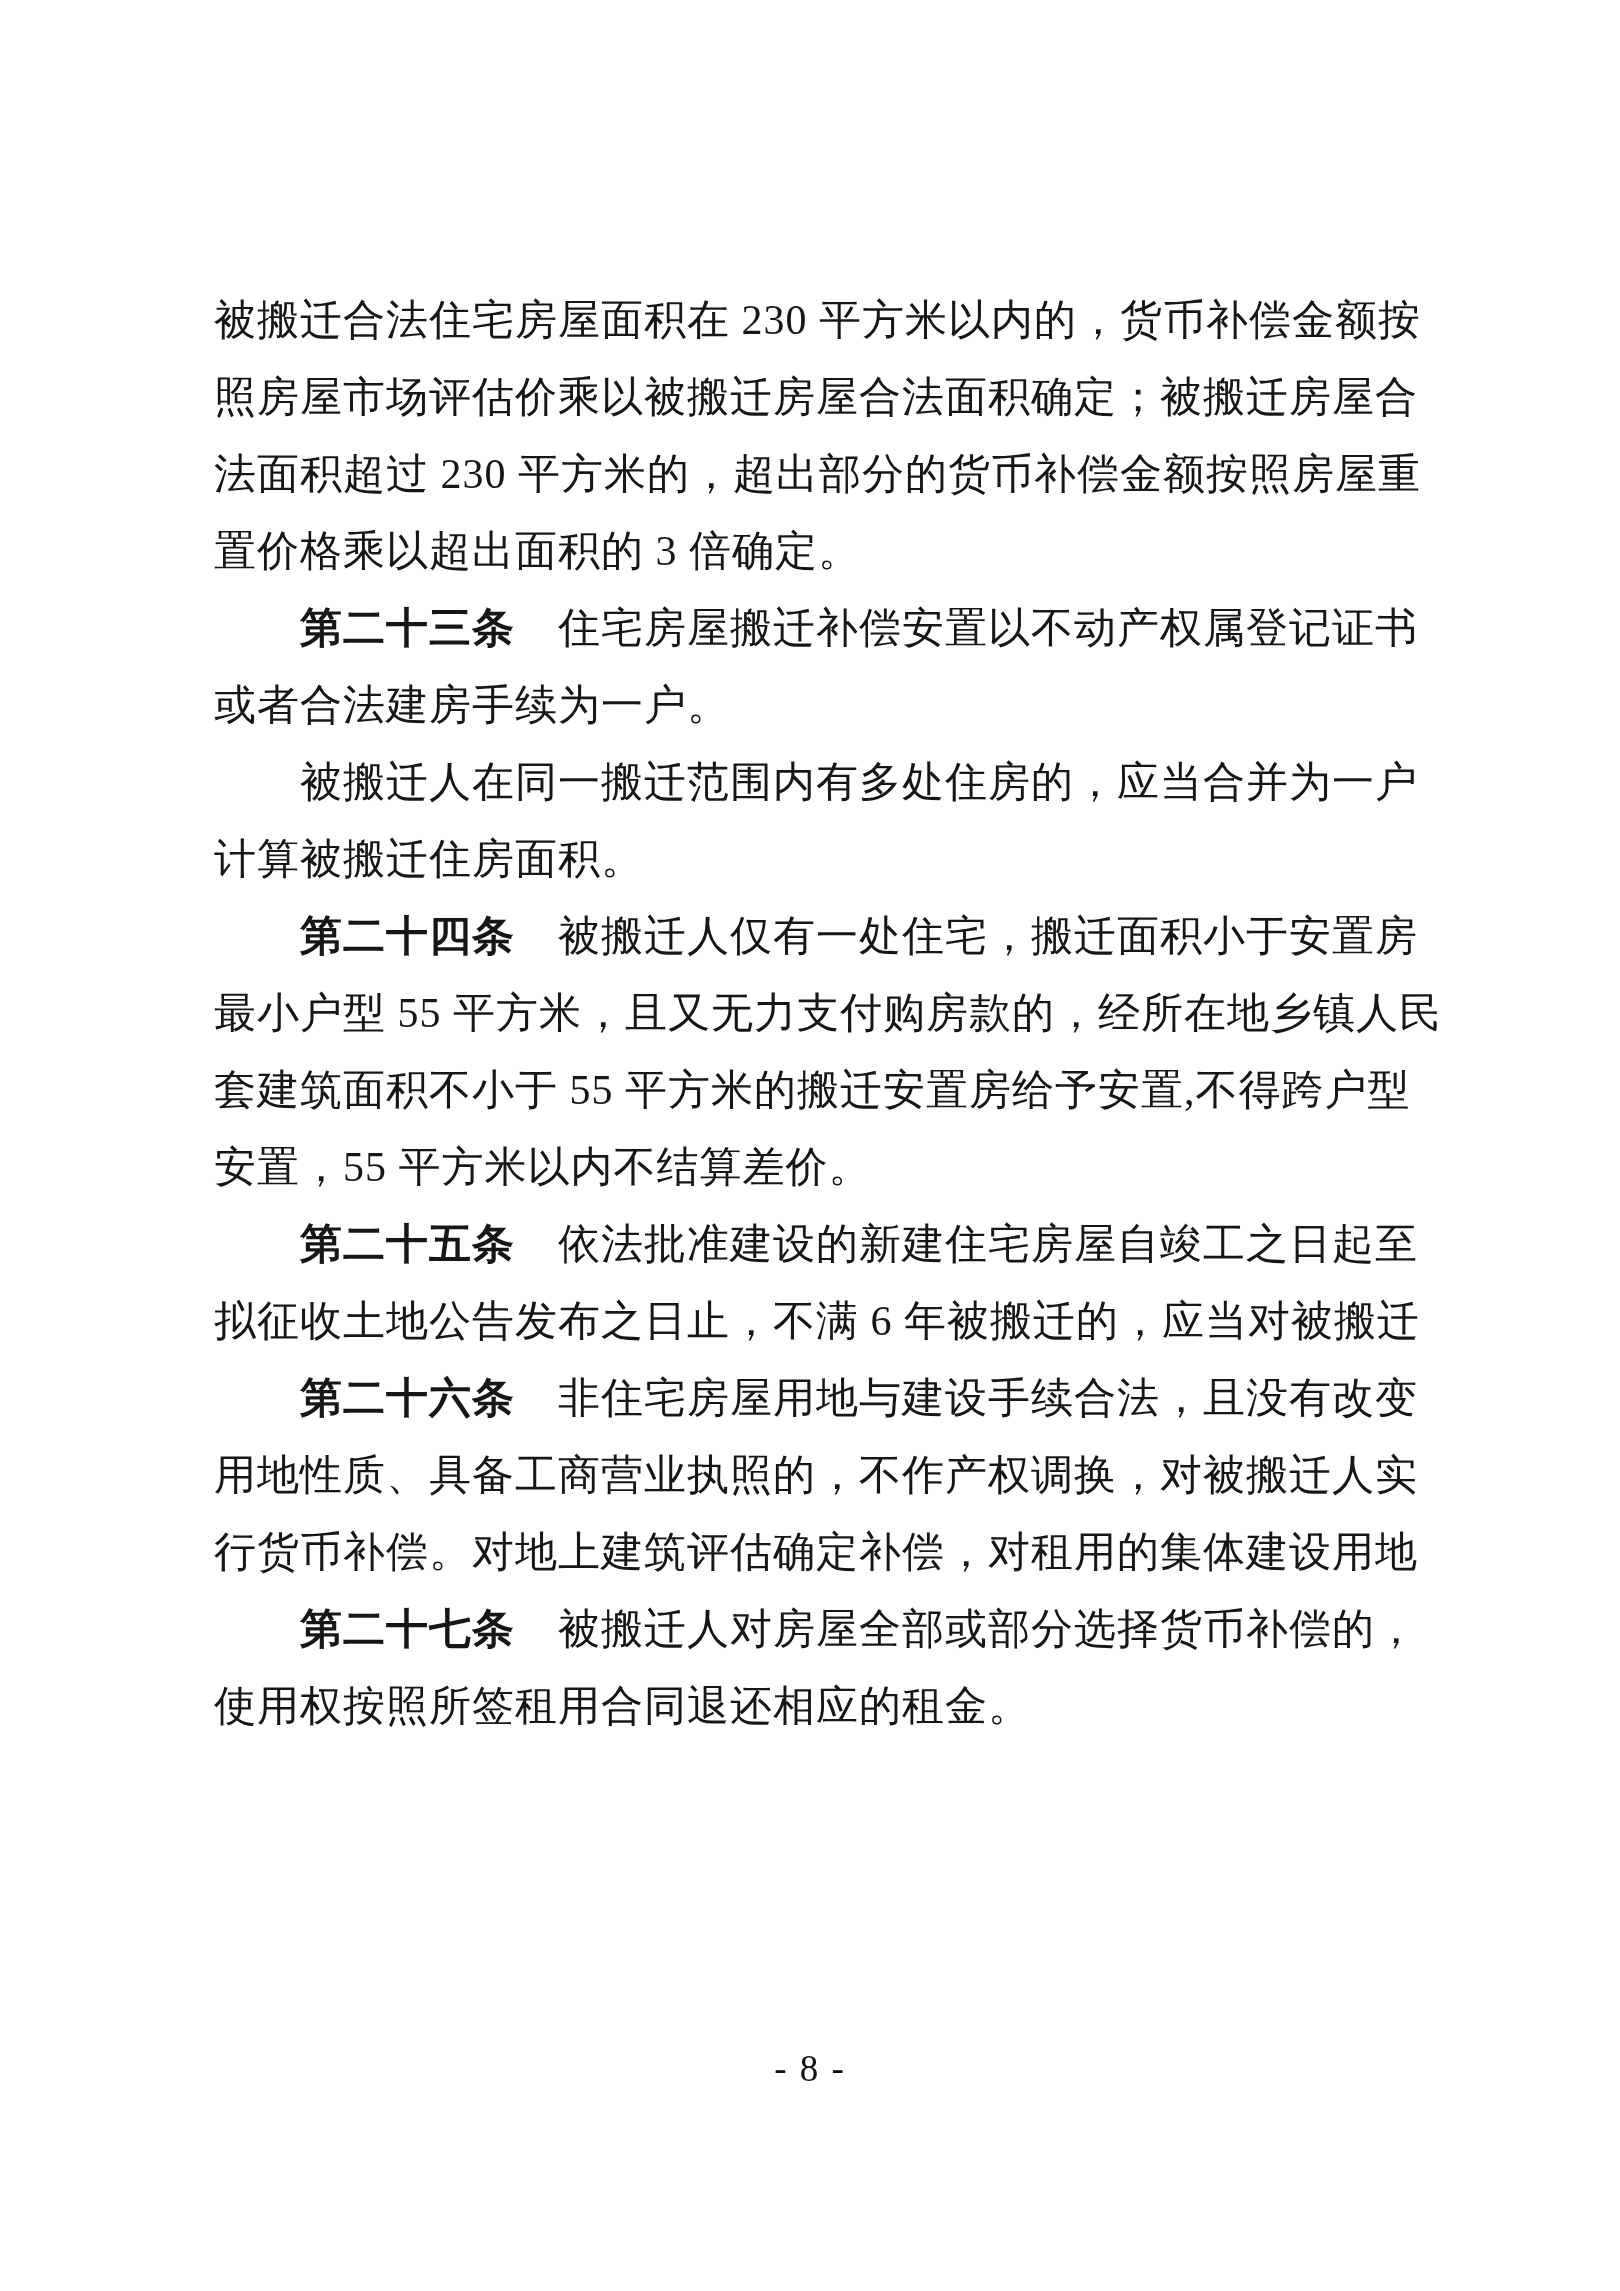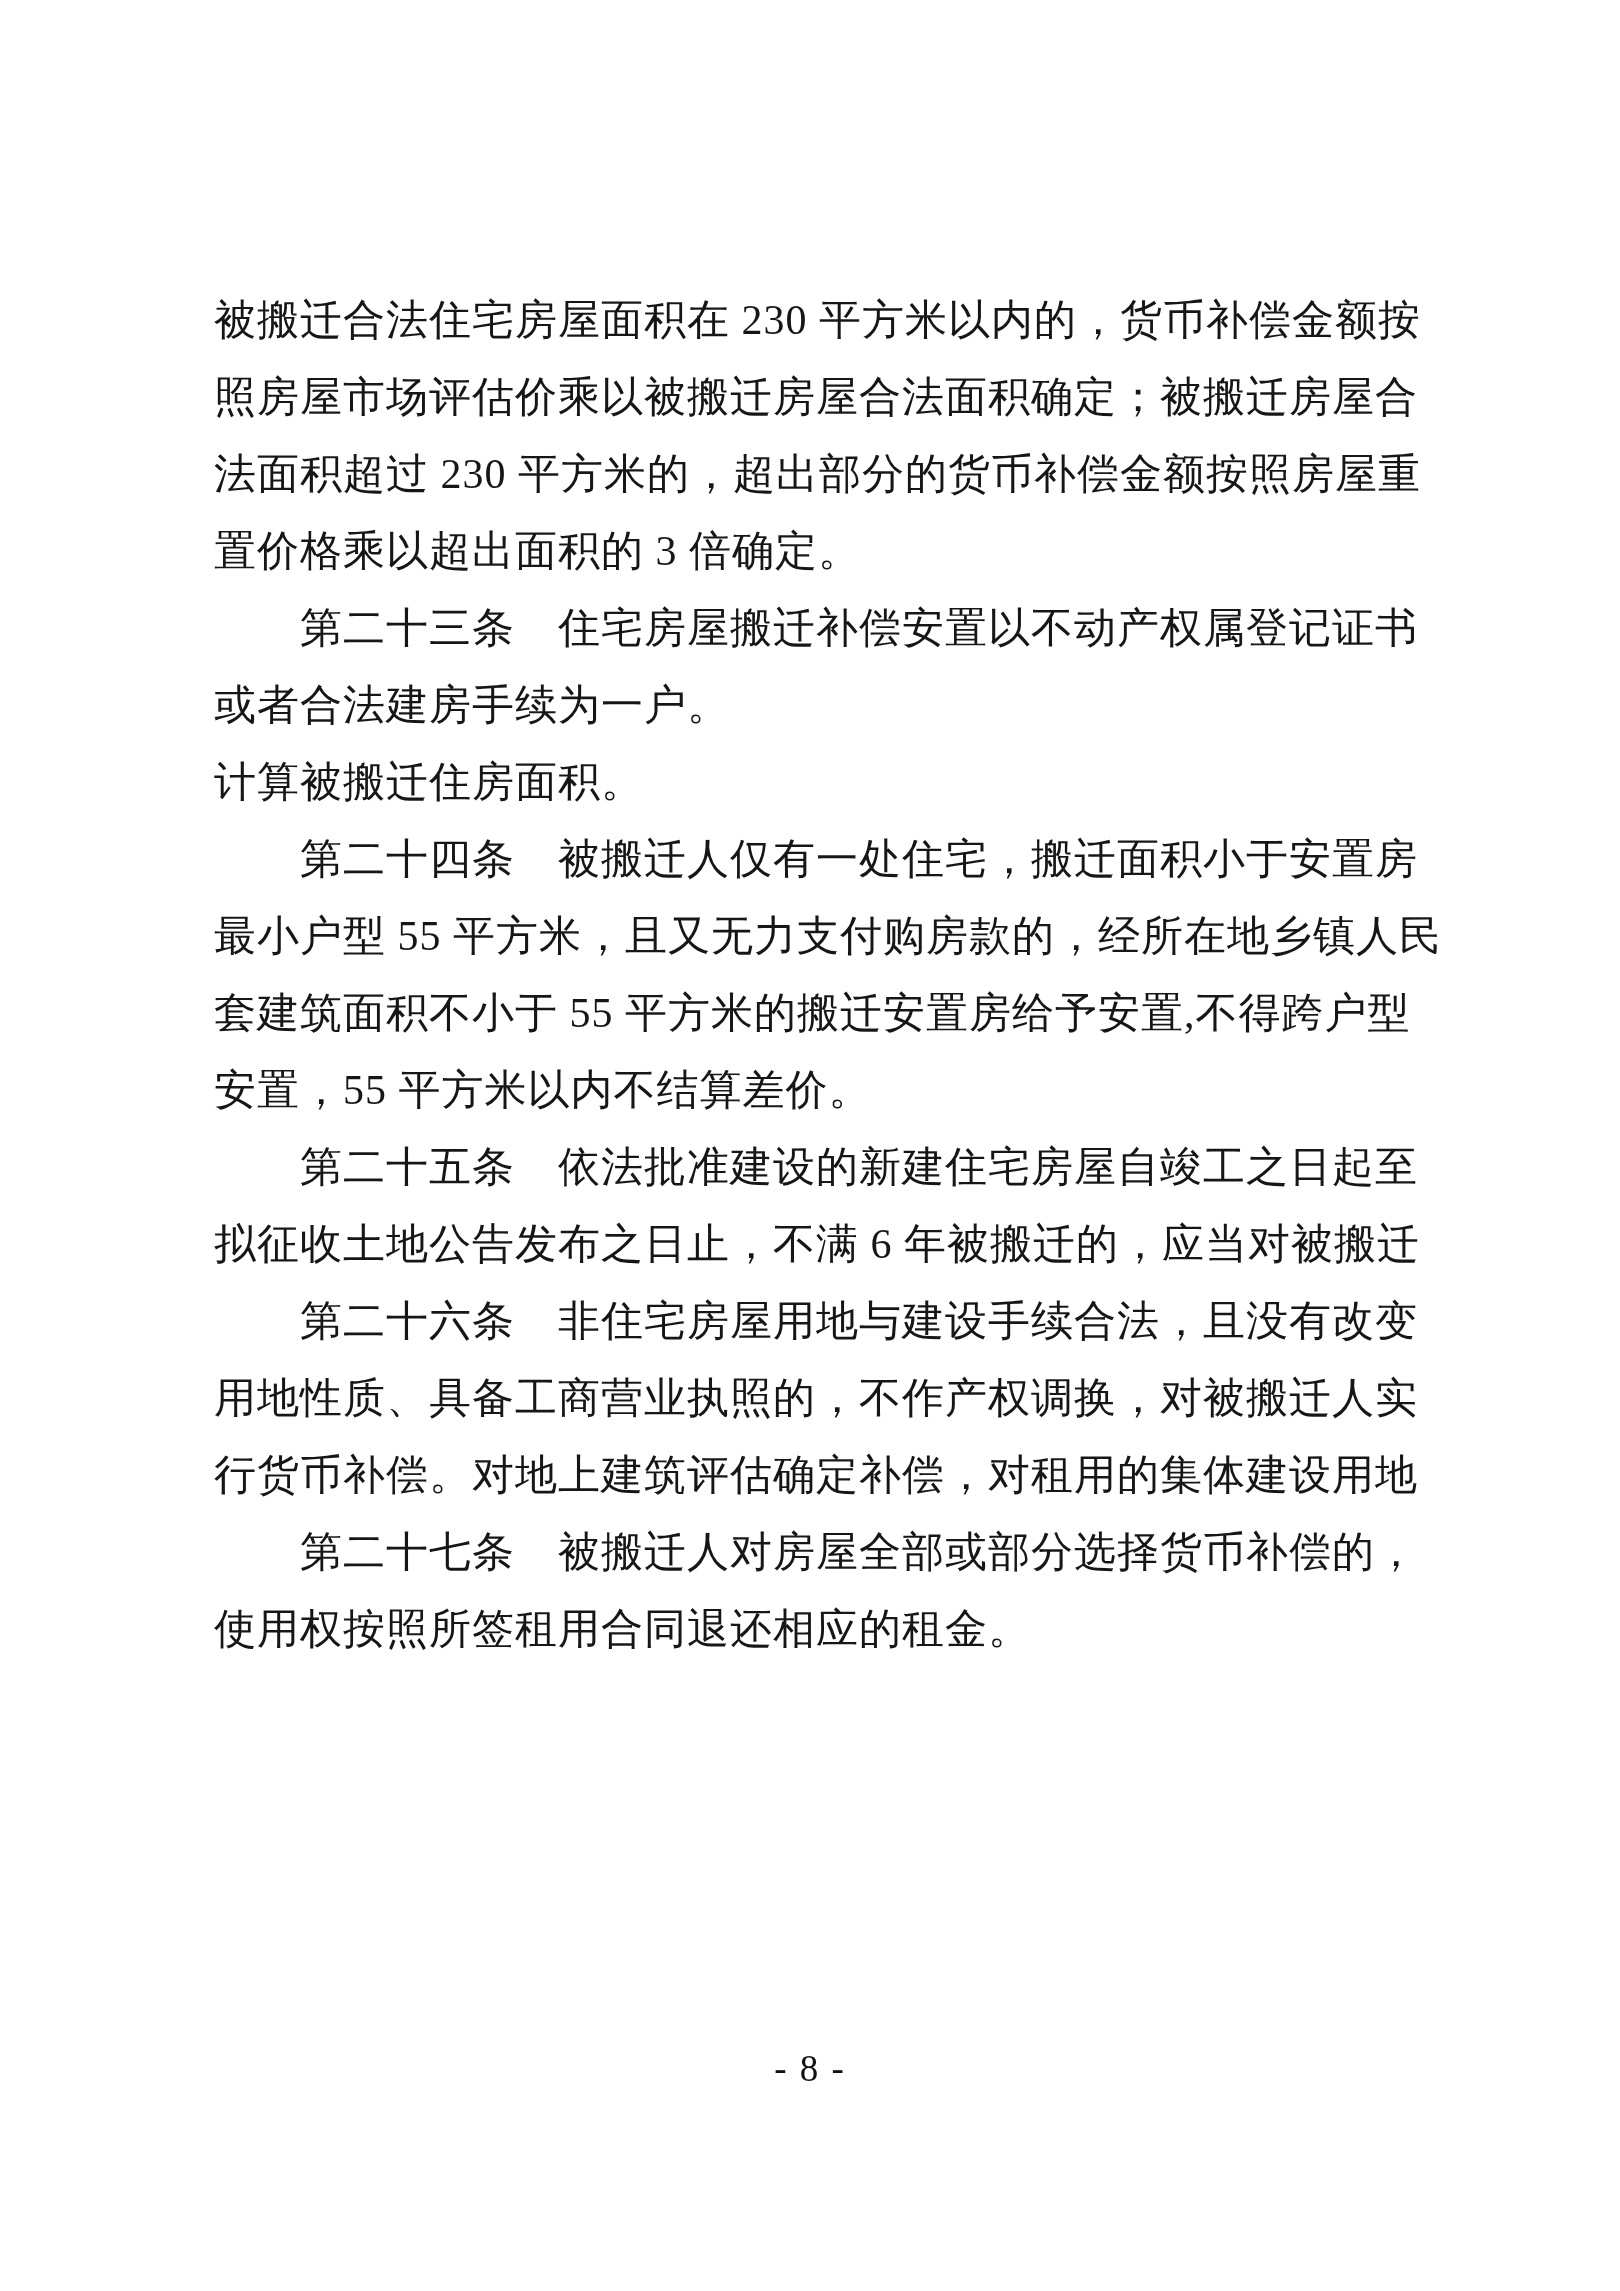--- a/index.html
+++ b/index.html
@@ -20,21 +20,21 @@
   }
   .line {
     font-size: 42px;
     line-height: 77px;
     height: 77px;
     letter-spacing: 1px;
     white-space: nowrap;
     font-weight: 400;
   }
   .indent { padding-left: 86px; }
-  .art { font-weight: 400; }
+  .art { font-weight: 700; }
   .page-number {
     position: absolute;
     top: 2047px;
     left: 0;
     width: 100%;
     text-align: center;
     font-size: 37px;
     letter-spacing: 2px;
     color: #111111;
   }
@@ -45,20 +45,21 @@
 <div class="page">
   <div class="content">
 
     <div class="line"><span>被搬迁合法住宅房屋面积在 230 平方米以内的，货币补偿金额按</span></div>
     <div class="line"><span>照房屋市场评估价乘以被搬迁房屋合法面积确定；被搬迁房屋合</span></div>
     <div class="line"><span>法面积超过 230 平方米的，超出部分的货币补偿金额按照房屋重</span></div>
     <div class="line"><span>置价格乘以超出面积的 3 倍确定。</span></div>
 
     <div class="line indent"><span class="art">第二十三条</span><span>　住宅房屋搬迁补偿安置以不动产权属登记证书</span></div>
     <div class="line"><span>或者合法建房手续为一户。</span></div>
+    <div class="line indent"><span>被搬迁人在同一搬迁范围内有多处住房的，应当合并为一户</span></div>
     <div class="line"><span>计算被搬迁住房面积。</span></div>
 
     <div class="line indent"><span class="art">第二十四条</span><span>　被搬迁人仅有一处住宅，搬迁面积小于安置房</span></div>
     <div class="line"><span>最小户型 55 平方米，且又无力支付购房款的，经所在地乡镇人民</span></div>
     <div class="line"><span>套建筑面积不小于 55 平方米的搬迁安置房给予安置,不得跨户型</span></div>
     <div class="line"><span>安置，55 平方米以内不结算差价。</span></div>
 
     <div class="line indent"><span class="art">第二十五条</span><span>　依法批准建设的新建住宅房屋自竣工之日起至</span></div>
     <div class="line"><span>拟征收土地公告发布之日止，不满 6 年被搬迁的，应当对被搬迁</span></div>
 

